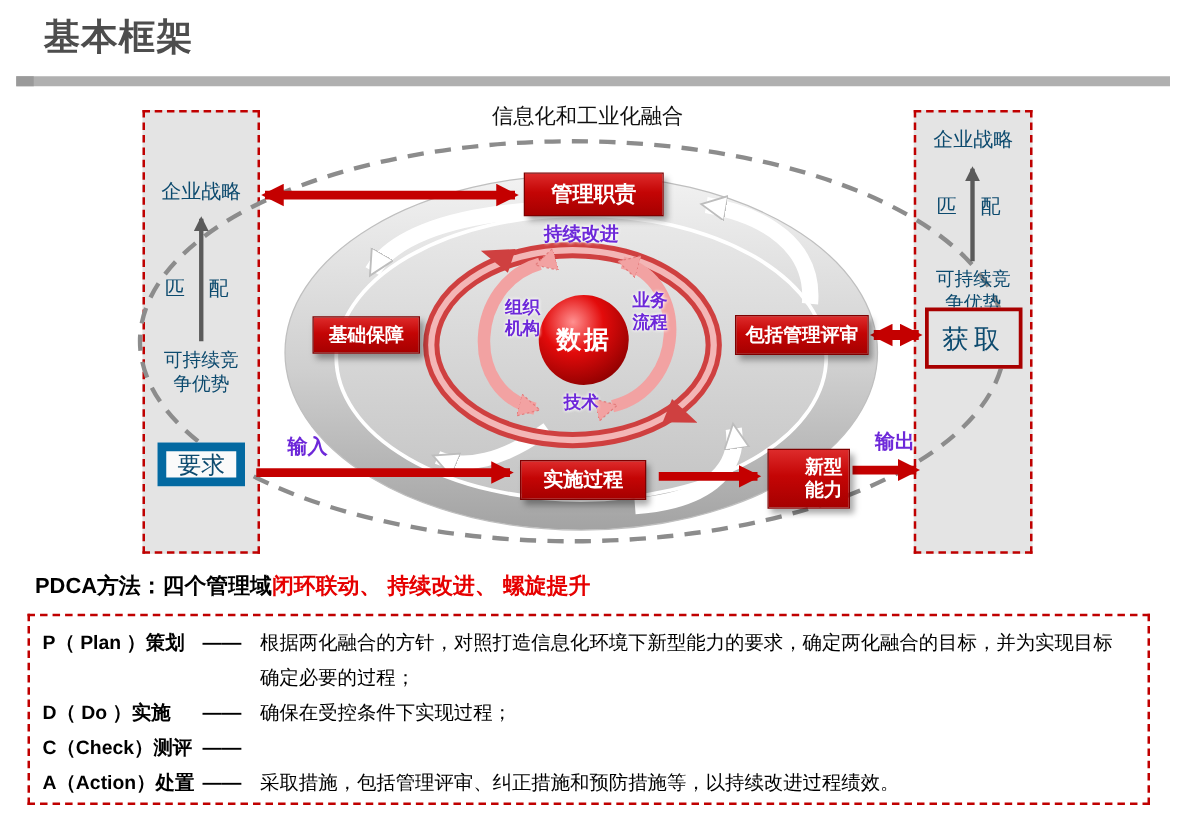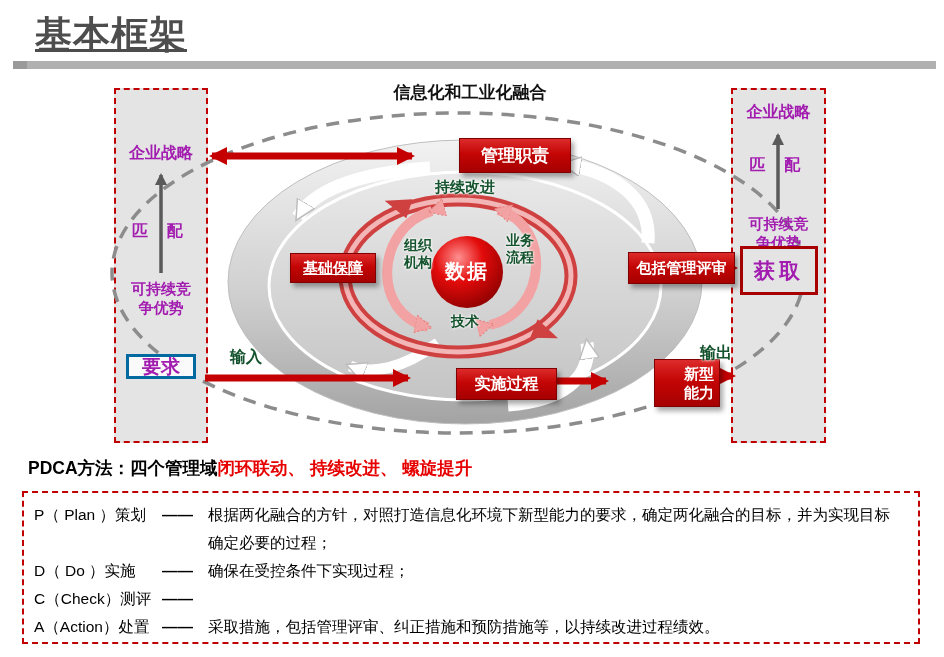--- a/index.html
+++ b/index.html
@@ -1,73 +1,73 @@
 <!DOCTYPE html>
 <html><head>
 <meta charset="utf-8">
 <style>
   html,body{margin:0;padding:0;background:#fff;}
   .slide{position:relative;width:944px;height:657px;background:#fff;overflow:hidden;
          font-family:"Liberation Sans","DejaVu Sans",sans-serif;}
 
   
-  .page-title{position:absolute;left:35px;top:10px;font-size:37px;font-weight:bold;color:#4d4d4d;letter-spacing:1px;text-decoration:underline;}
+  .page-title{position:absolute;left:35px;top:10px;font-size:29px;font-weight:bold;color:#4d4d4d;letter-spacing:1px;}
   .title-bar{position:absolute;left:13px;top:61px;width:923px;height:8px;background:#b0b0b0;}
   .title-bar-tip{position:absolute;left:13px;top:61px;width:14px;height:8px;background:#9a9a9a;}
 
   
   .diagram{position:absolute;left:0;top:75px;width:944px;height:380px;}
   .art{position:absolute;left:0;top:0;z-index:2;pointer-events:none;}
 
   .col{position:absolute;top:13px;height:355px;background:#e4e4e4;border:2px dashed #c00000;z-index:1;box-sizing:border-box;}
   .col-left{left:114px;width:94px;}
   .col-right{left:731px;width:95px;}
 
   .lbl{position:absolute;z-index:3;text-align:center;}
-  .slate{color:#a21caf;font-weight:bold;}
+  .slate{color:#0c4a6e;font-weight:normal;}
   .pre{white-space:pre-line;}
-  .diagram-heading{left:370px;top:6px;width:200px;font-size:17px;font-weight:bold;color:#111;}
+  .diagram-heading{left:370px;top:6px;width:200px;font-size:17px;font-weight:normal;color:#111;}
 
   .strategy-l{left:116px;top:68px;width:90px;font-size:16px;}
   .match-l{left:116px;top:146px;width:90px;font-size:16px;letter-spacing:.45em;}
   .adv-l{left:116px;top:204px;width:90px;font-size:15px;line-height:19px;}
   .strategy-r{left:733px;top:27px;width:91px;font-size:16px;}
   .match-r{left:733px;top:80px;width:91px;font-size:16px;letter-spacing:.45em;}
   .adv-r{left:733px;top:139px;width:91px;font-size:15px;line-height:19px;}
 
   .outline-box{position:absolute;z-index:3;display:flex;align-items:center;justify-content:center;box-sizing:border-box;}
-  .req-box{left:126px;top:279px;width:70px;height:25px;background:#fafafa;border:3px solid #0369a1;font-size:19px;}
+  .req-box{left:126px;top:279px;width:70px;height:35px;background:#fafafa;border:7px solid #0369a1;font-size:19px;}
   .acq-box{left:740px;top:171px;width:78px;height:49px;background:#e4e4e4;border:3px solid #a80000;font-size:21px;letter-spacing:.2em;}
 
   .rbox{position:absolute;z-index:3;display:flex;align-items:center;justify-content:center;
         background:linear-gradient(180deg,#dd2b2b 0%,#c40505 45%,#a60000 100%);
         border:1px solid #7e0000;box-shadow:3px 4px 5px rgba(0,0,0,.35);
-        color:#fff;font-weight:bold;text-align:center;box-sizing:border-box;margin-left:40px;}
+        color:#fff;font-weight:bold;text-align:center;box-sizing:border-box;}
   .box-management{left:419px;top:63px;width:112px;height:35px;font-size:17px;}
-  .box-foundation{left:250px;top:178px;width:86px;height:30px;font-size:15px;text-decoration:underline;}
+  .box-foundation{left:250px;top:178px;width:86px;height:30px;font-size:15px;}
   .box-evaluation{left:588px;top:177px;width:107px;height:32px;font-size:15px;}
   .box-implementation{left:416px;top:293px;width:101px;height:32px;font-size:16px;}
   .box-capability{left:614px;top:284px;width:66px;height:48px;font-size:15px;line-height:19px;padding-left:24px;}
 
-  .flow-lbl{color:#14532d;font-weight:bold;text-shadow:0 0 3px #fff,0 0 3px #fff;}
+  .flow-lbl{color:#6d28d9;font-weight:bold;text-shadow:0 0 3px #fff,0 0 3px #fff;}
   .lbl-improve{left:415px;top:103px;width:100px;font-size:15px;}
   .lbl-org{left:368px;top:162px;width:64px;font-size:14px;line-height:17px;text-align:right;}
   .lbl-process{left:488px;top:157px;width:64px;font-size:14px;line-height:17px;}
   .lbl-tech{left:433px;top:238px;width:64px;font-size:14px;}
   .lbl-input{left:216px;top:272px;width:60px;font-size:16px;}
   .lbl-output{left:686px;top:268px;width:60px;font-size:16px;}
   .lbl-data{left:427px;top:183px;width:80px;font-size:20px;font-weight:bold;color:#fff;letter-spacing:2px;}
 
   
   .pdca-heading{position:absolute;left:28px;top:456px;font-size:17.5px;font-weight:bold;color:#000;}
   .pdca-heading .red{color:#e60000;}
   .pdca-box{position:absolute;left:22px;top:491px;width:898px;height:153px;border:2px dashed #c00000;
             box-sizing:border-box;padding:8px 12px 0 10px;color:#000;}
   .pdca-row{display:flex;align-items:flex-start;line-height:28px;font-size:15.5px;}
-  .pdca-label{flex:0 0 128px;font-weight:normal;white-space:nowrap;}
+  .pdca-label{flex:0 0 128px;font-weight:bold;white-space:nowrap;}
   .pdca-dash{flex:0 0 46px;font-weight:bold;}
   .pdca-desc{flex:1;}
 </style>
 </head>
 <body>
 
 <div class="slide">
 
   <div class="page-title">基本框架</div>
   <div class="title-bar"></div>

